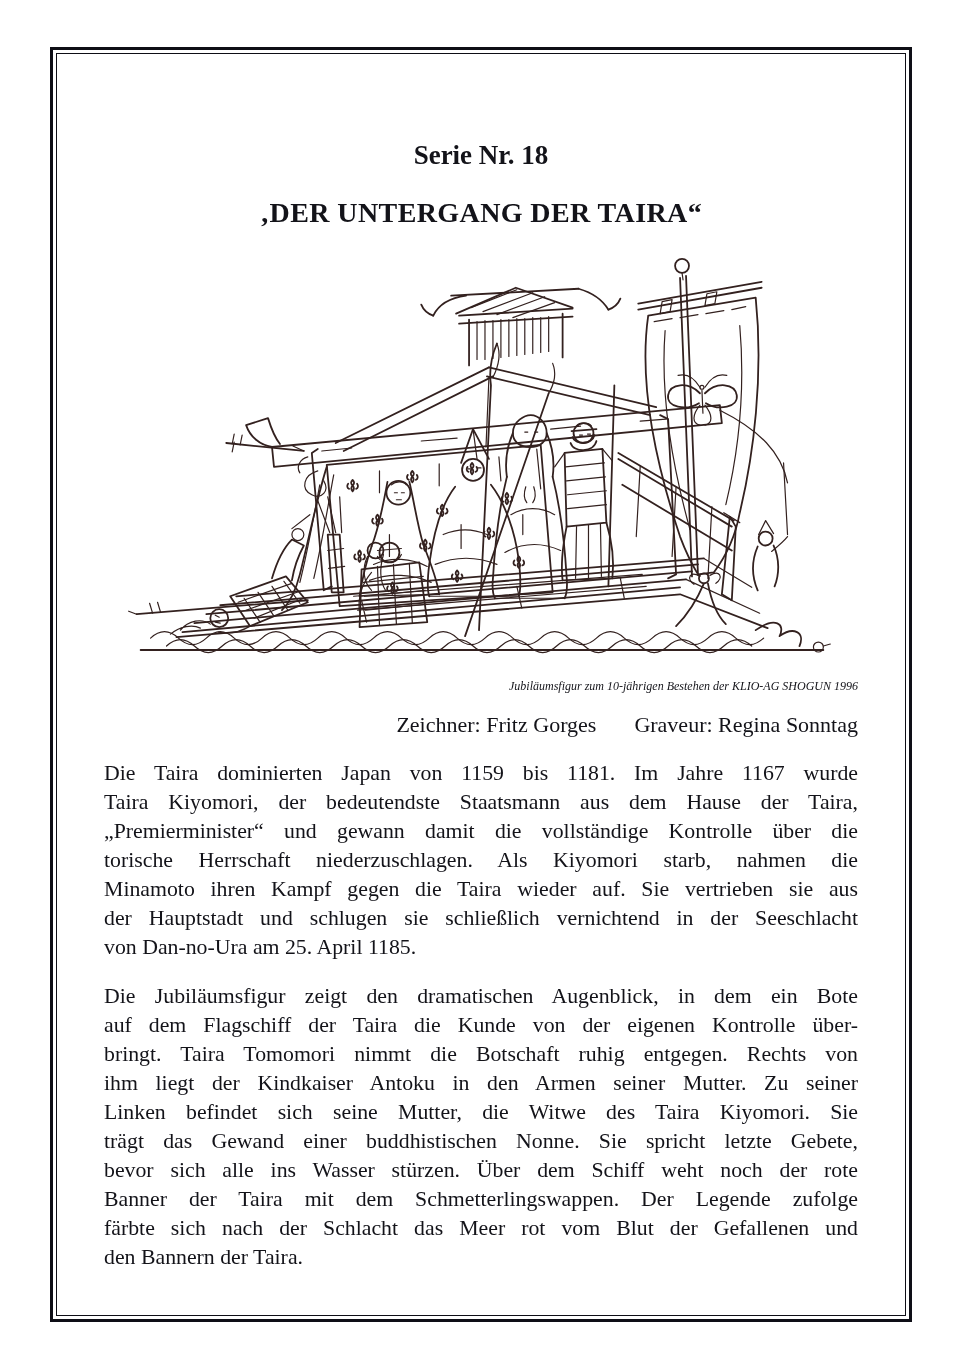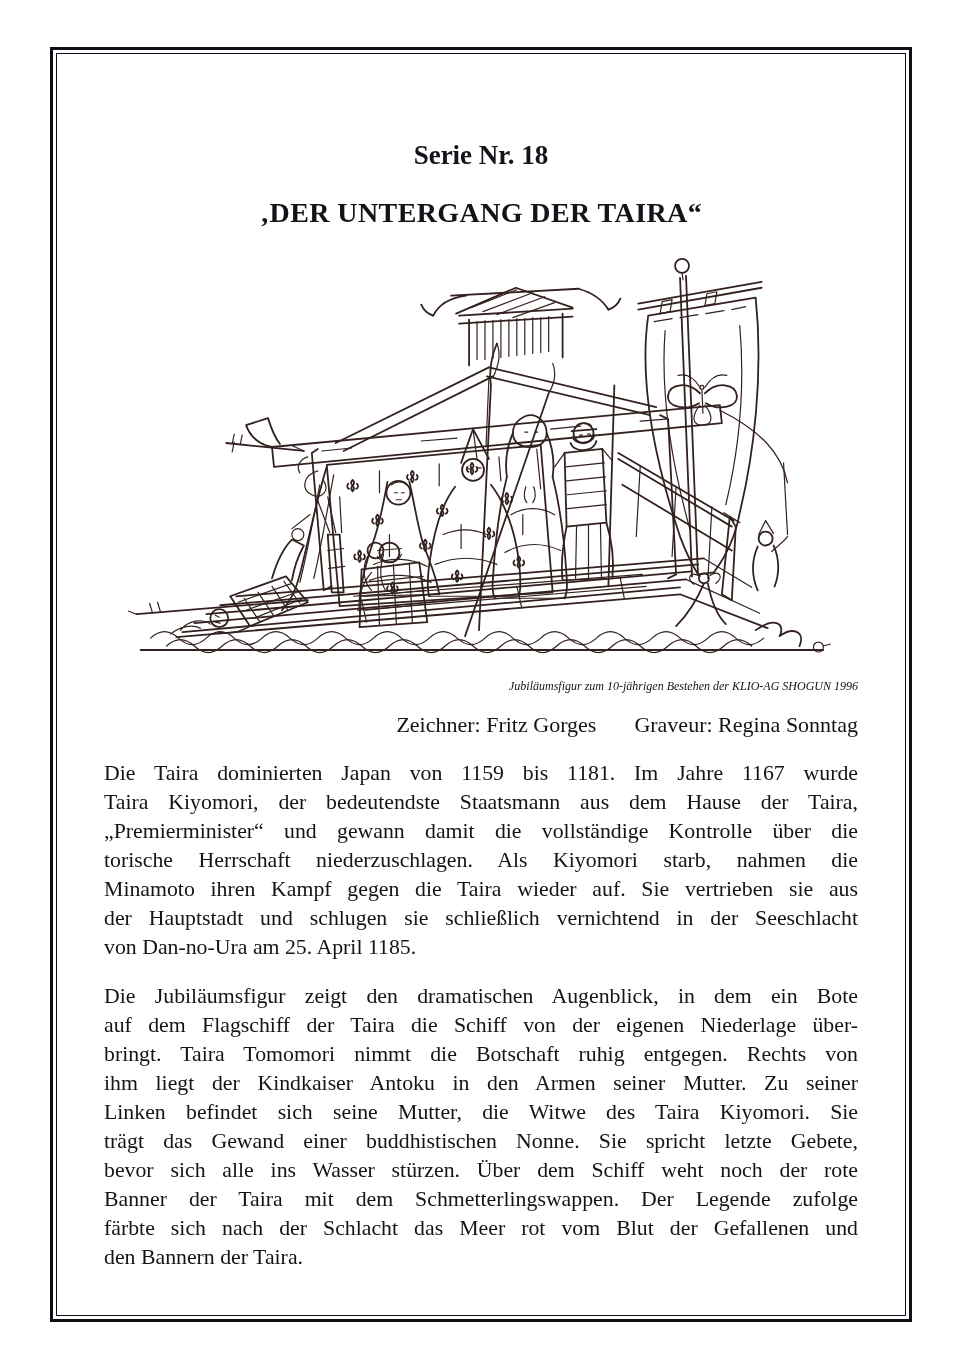--- a/index.html
+++ b/index.html
@@ -239,21 +239,21 @@
           <div class="pline">Taira Kiyomori, der bedeutendste Staatsmann aus dem Hause der Taira,</div>
           <div class="pline">„Premierminister“ und gewann damit die vollständige Kontrolle über die</div>
           <div class="pline">torische Herrschaft niederzuschlagen. Als Kiyomori starb, nahmen die</div>
           <div class="pline">Minamoto ihren Kampf gegen die Taira wieder auf. Sie vertrieben sie aus</div>
           <div class="pline">der Hauptstadt und schlugen sie schließlich vernichtend in der Seeschlacht</div>
           <div class="pline last">von Dan-no-Ura am 25. April 1185.</div>
         </div>
 
         <div class="para second">
           <div class="pline">Die Jubiläumsfigur zeigt den dramatischen Augenblick, in dem ein Bote</div>
-          <div class="pline">auf dem Flagschiff der Taira die Schiff von der eigenen Niederlage über-</div>
+          <div class="pline">auf dem Flagschiff der Taira die Kunde von der eigenen Kontrolle über-</div>
           <div class="pline">bringt. Taira Tomomori nimmt die Botschaft ruhig entgegen. Rechts von</div>
           <div class="pline">ihm liegt der Kindkaiser Antoku in den Armen seiner Mutter. Zu seiner</div>
           <div class="pline">Linken befindet sich seine Mutter, die Witwe des Taira Kiyomori. Sie</div>
           <div class="pline">trägt das Gewand einer buddhistischen Nonne. Sie spricht letzte Gebete,</div>
           <div class="pline">bevor sich alle ins Wasser stürzen. Über dem Schiff weht noch der rote</div>
           <div class="pline">Banner der Taira mit dem Schmetterlingswappen. Der Legende zufolge</div>
           <div class="pline">färbte sich nach der Schlacht das Meer rot vom Blut der Gefallenen und</div>
           <div class="pline last">den Bannern der Taira.</div>
         </div>
 

